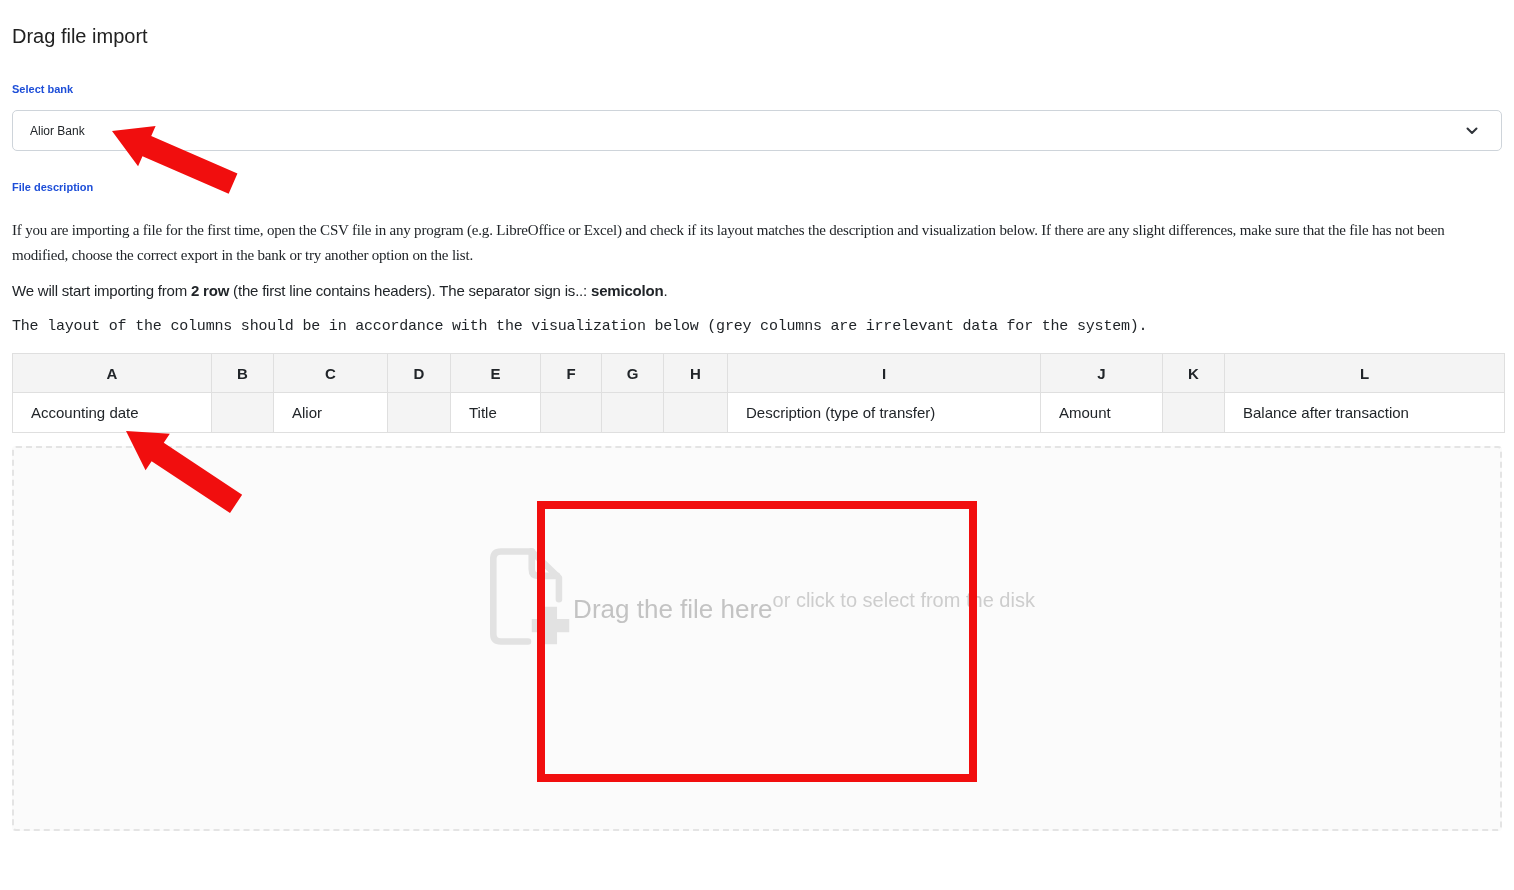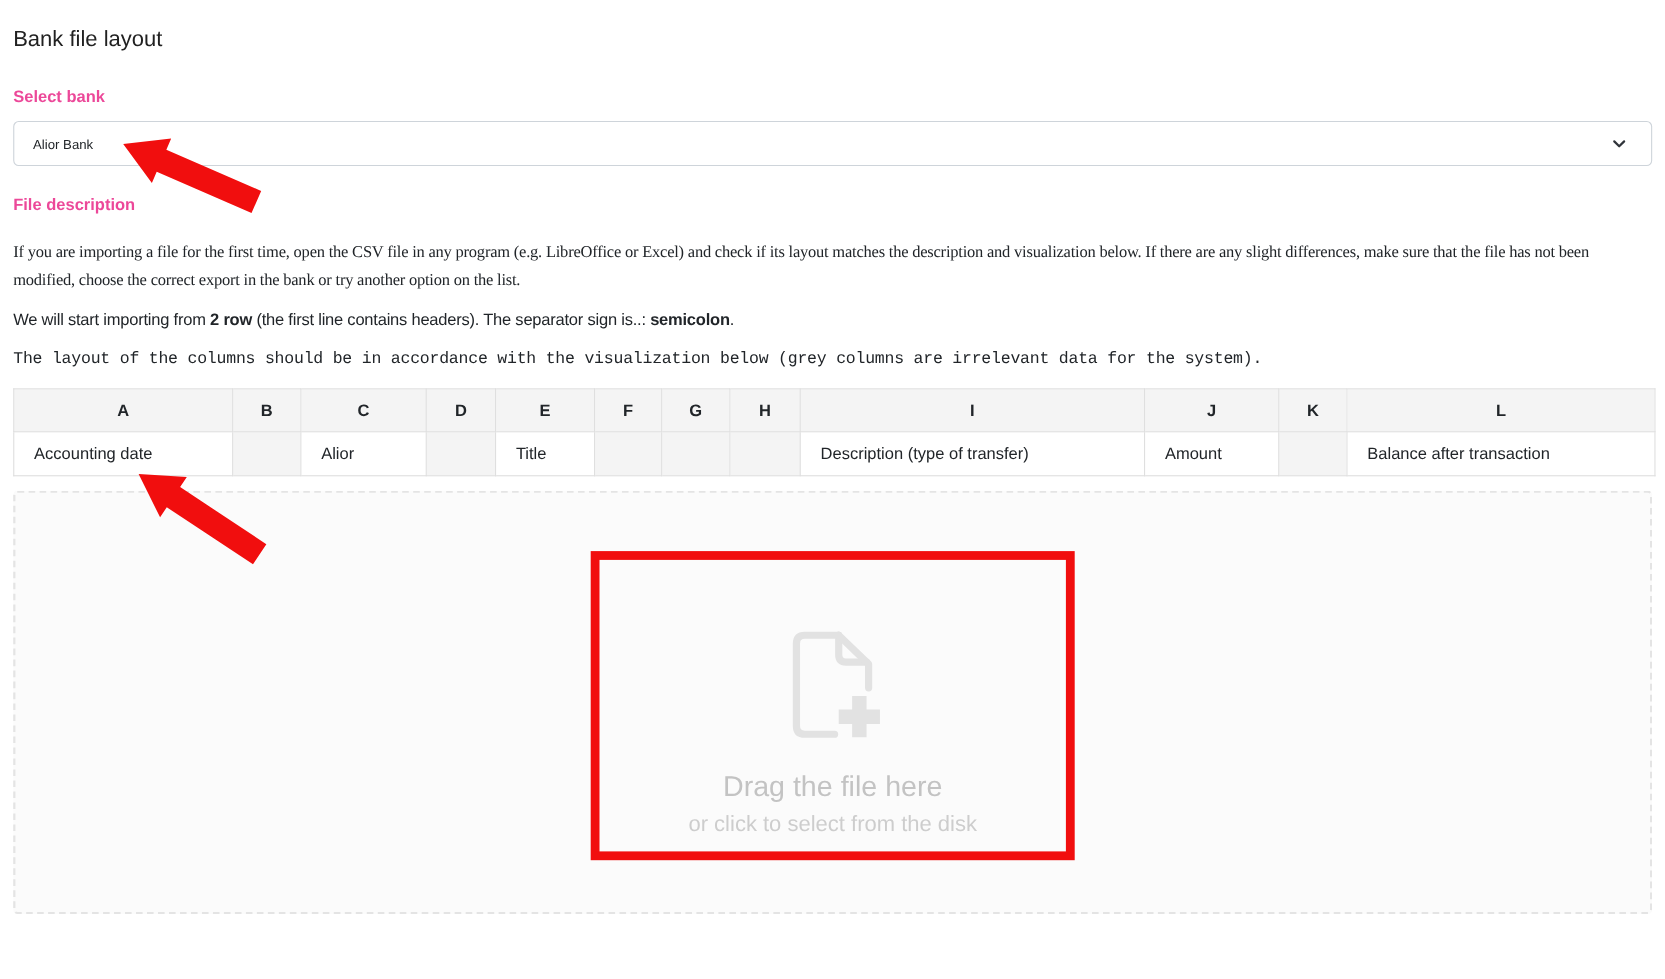--- a/index.html
+++ b/index.html
@@ -13,21 +13,21 @@
     overflow: hidden;
   }
   .page { padding: 0 12px; }
 
   .title {
     font-size: 20px; font-weight: 400; color: #212121;
     line-height: 24px; margin: 24px 0 0 0;
   }
 
   .field-label {
-    font-size: 15px; font-weight: 700; color: #ec4899; line-height: 16px;
+    font-size: 11px; font-weight: 700; color: #1d4ed8; line-height: 16px;
   }
   .label-bank { margin-top: 33px; }
   .label-desc { margin-top: 28px; }
   .label-file { margin-top: 27px; }
 
   .select-wrap { position: relative; margin-top: 13px; }
   .bank-select {
     width: 100%; height: 41px;
     -webkit-appearance: none; appearance: none;
     border: 1px solid #ced4da; border-radius: 5px;
@@ -70,23 +70,23 @@
   }
   .cols-table td.grey { background: #f4f4f4; padding-left: 0; }
 
   .dropzone {
     position: relative; margin-top: 13px;
     height: 385px;
     background: #fbfbfb;
     border: 2px dashed #e4e4e4; border-radius: 4px;
   }
   .dz-content {
-    position: absolute; top: 122px; left: 50%;
+    position: absolute; top: 96px; left: 50%;
     transform: translateX(-50%);
-    display: flex; flex-direction: column; align-items: center; justify-content: center;
+    display: flex; flex-direction: row; align-items: center; justify-content: center;
   }
   .file-icon { display: block; }
   .drag-text {
     margin-top: 25px; font-size: 26px; font-weight: 500;
     color: #c3c3c3; line-height: 30px; white-space: nowrap;
   }
   .click-text {
     margin-top: 8px; font-size: 20px; font-weight: 500;
     color: #cdcdcd; line-height: 23px; white-space: nowrap;
   }
@@ -100,21 +100,21 @@
 
   .arrow { position: absolute; pointer-events: none; }
   .arrow-bank { left: 90px; top: 109px; }
   .arrow-cell { left: 105px; top: 410px; }
 </style>
 </head>
 <body>
 
 <div class="page">
 
-  <h1 class="title">Bank file layout</h1>
+  <h1 class="title">Drag file import</h1>
 
   <div class="field-label label-bank">Select bank</div>
 
   <div class="select-wrap">
     <select class="bank-select">
       <option>Alior Bank</option>
     </select>
     <svg class="chevron" width="16" height="16" viewBox="0 0 16 16">
       <path d="M3.5 5.5 L8 10 L12.5 5.5" fill="none" stroke="#30343a" stroke-width="2" stroke-linecap="round" stroke-linejoin="round"></path>
     </svg>

